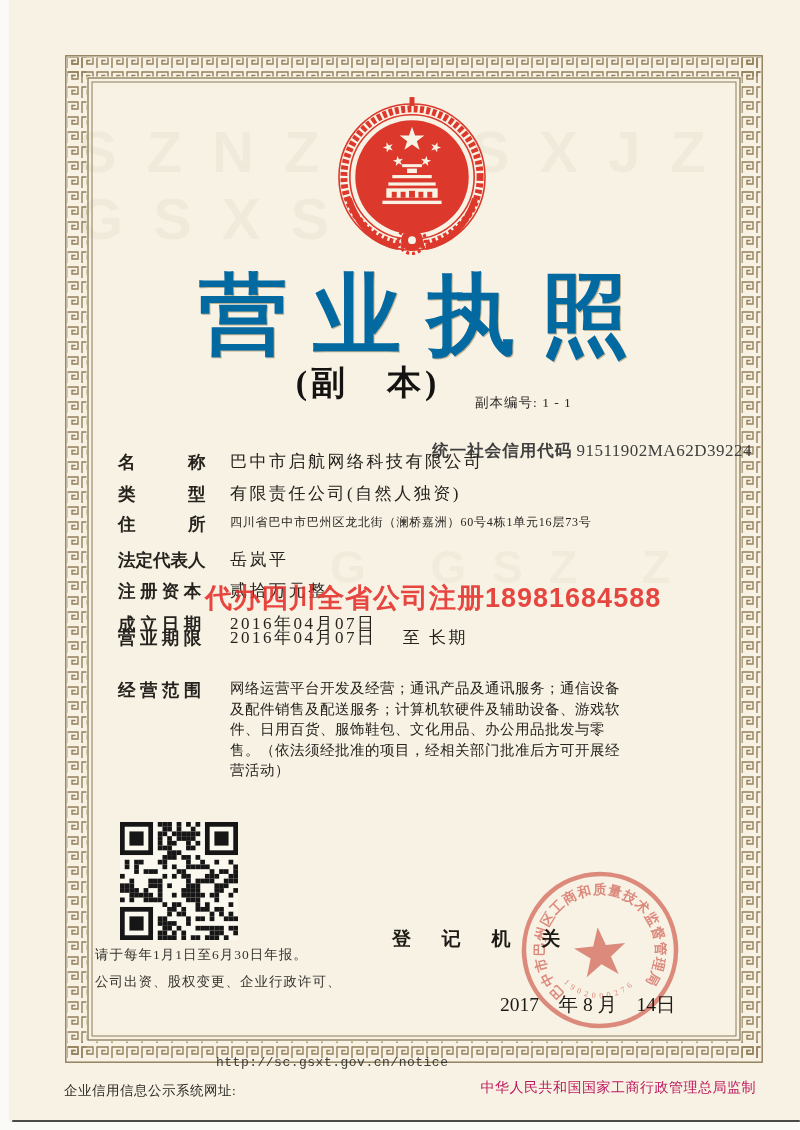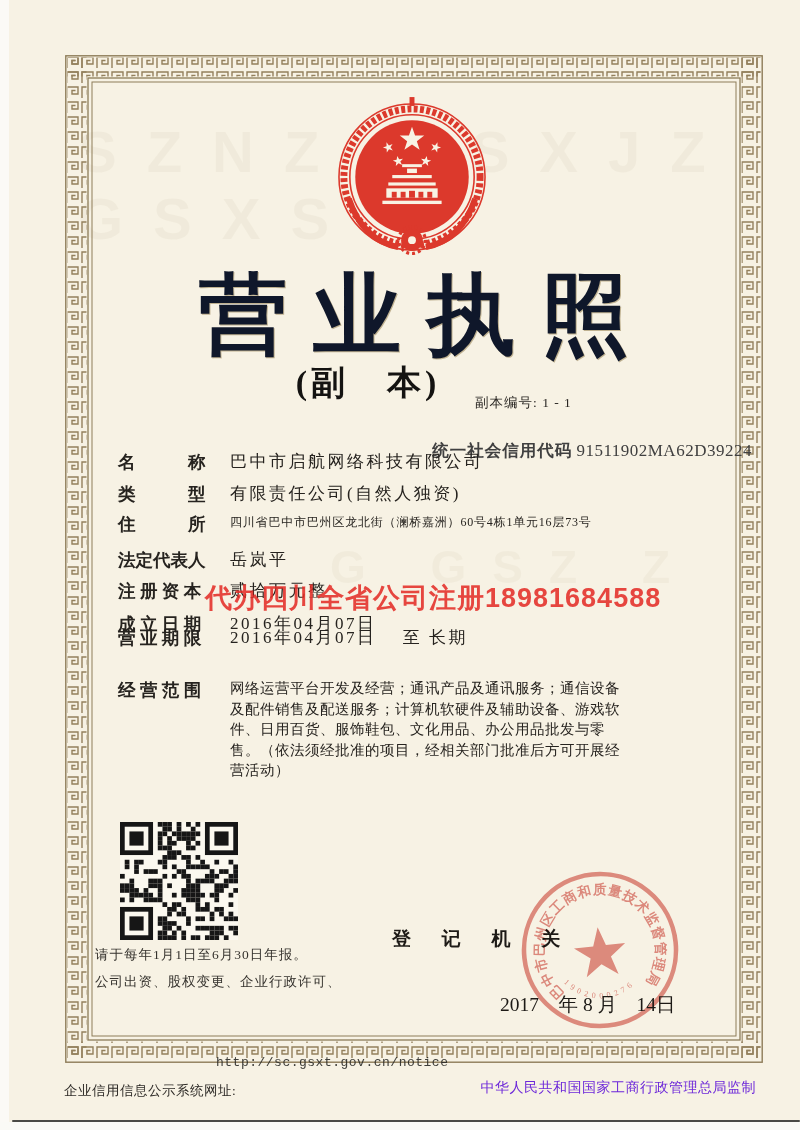--- a/index.html
+++ b/index.html
@@ -13,21 +13,21 @@
   
   .scan-left{left:0;top:0;width:9px;height:1130px;background:#fbfaf6;}
   .scan-bottom-line{left:12px;top:1120px;width:788px;height:2px;background:#4a4a46;border-radius:2px;}
   .scan-bottom{left:0;top:1122px;width:800px;height:8px;background:#fafaf6;}
   
   .bg-wm{color:#8a7a50;font-family:"Liberation Sans",sans-serif;font-weight:700;pointer-events:none;}
   .bg-wm1{left:78px;top:118px;font-size:58px;letter-spacing:30px;opacity:.055;}
   .bg-wm2{left:330px;top:540px;font-size:46px;letter-spacing:26px;opacity:.05;}
   
   .title{left:65px;top:256px;width:698px;text-align:center;
-    font-family:"Liberation Sans",sans-serif;font-weight:900;font-size:88px;color:#0f172a;
+    font-family:"Liberation Sans",sans-serif;font-weight:900;font-size:88px;color:#0369a1;
     text-shadow:1px 1px 0 rgba(125,100,45,.45);}
   .title span{letter-spacing:26px;margin-right:-26px;}
   .subtitle{left:65px;top:360px;width:606px;text-align:center;
     font-size:34px;font-weight:700;color:#141311;letter-spacing:4px;}
   .copy-no{left:475px;top:394px;font-size:13.5px;letter-spacing:1px;color:#2a2723;}
   .credit{left:424px;top:420px;font-size:16.5px;color:#404040;white-space:pre;}
   .credit .lab{font-family:"Liberation Sans",sans-serif;font-weight:700;letter-spacing:1px;}
   .credit .code{font-size:17px;letter-spacing:.5px;}
   
   .row{position:absolute;left:118px;display:flex;align-items:flex-start;}
@@ -43,21 +43,21 @@
   
   .notice{left:95px;top:942px;font-size:13.5px;letter-spacing:1px;line-height:26.5px;color:#35322d;}
   
   .reg-label{left:392px;top:926px;font-size:19px;font-weight:600;letter-spacing:13px;color:#1d1a16;white-space:nowrap;}
   .issue-date{left:500px;top:991px;font-size:19.5px;color:#1d1a16;white-space:pre;z-index:6;}
   .seal{left:516px;top:866px;width:168px;height:168px;transform:rotate(-6deg);opacity:.88;mix-blend-mode:multiply;z-index:5;}
   
   .url-stamp{left:216px;top:1055px;font-family:"Liberation Mono",monospace;font-size:13px;
     letter-spacing:.5px;color:#2b2b28;opacity:.9;z-index:4;}
   .footer-left{left:64px;top:1082px;font-size:13.5px;letter-spacing:.5px;color:#2e2b27;}
-  .footer-right{right:44px;top:1079px;font-size:14px;letter-spacing:.5px;color:#6d28d9;}
+  .footer-right{right:44px;top:1079px;font-size:14px;letter-spacing:.5px;color:#be185d;}
 </style>
 </head>
 <body>
 
 <div class="abs bg-wm bg-wm1">SZNZ GSXJZ GSXS</div>
 <div class="abs bg-wm bg-wm2">G GSZ Z</div>
 
 <svg class="abs" style="left:65px;top:55px;width:698px;height:1008px" viewBox="0 0 698 1008">
   <defs>
     <pattern id="meander" width="15" height="15" patternUnits="userSpaceOnUse">

